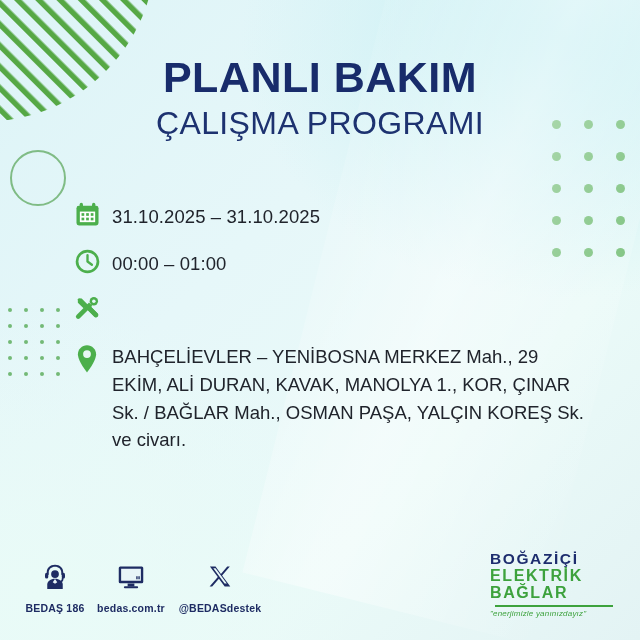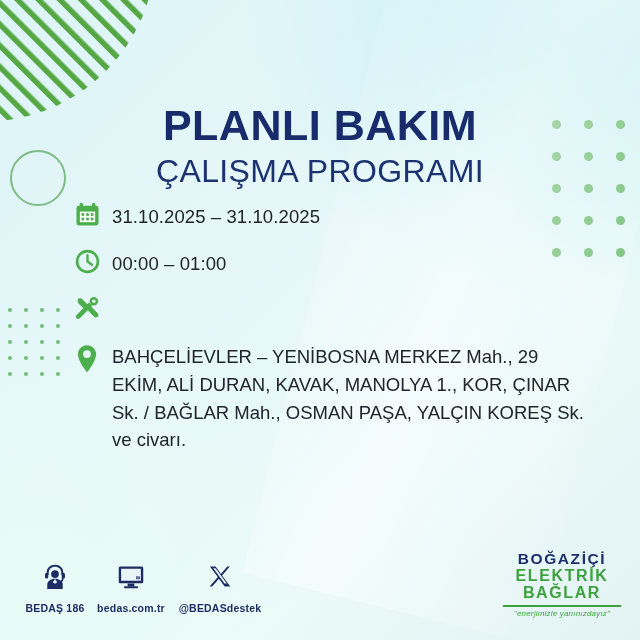--- a/index.html
+++ b/index.html
@@ -38,21 +38,21 @@
     grid-template-columns:repeat(3,32px);
     grid-template-rows:repeat(5,32px);
   }
   #dots-right i{width:9px;height:9px;border-radius:50%;background:#62b562;opacity:.9;}
   .sheen{
     position:absolute;left:330px;top:-140px;width:300px;height:760px;
     background:linear-gradient(100deg, rgba(255,255,255,0) 0%, rgba(255,255,255,.45) 48%, rgba(255,255,255,0) 100%);
     transform:rotate(14deg);pointer-events:none;
   }
   
-  #title-block{position:absolute;left:0;top:56px;width:640px;text-align:center;margin-top:48px;}
+  #title-block{position:absolute;left:0;top:56px;width:640px;text-align:center;}
   #title-main{
     font-size:43px;font-weight:bold;color:#182c6b;
     letter-spacing:.5px;line-height:1.02;margin:0;
   }
   #title-sub{
     font-size:32px;font-weight:normal;color:#1d3270;
     letter-spacing:.4px;line-height:1.1;margin:6px 0 0 0;
   }
   
   #info{position:absolute;left:74px;top:200px;width:520px;}
@@ -70,21 +70,21 @@
   #footer{position:absolute;left:0;bottom:16px;width:640px;height:70px;}
   .fitem{position:absolute;text-align:center;width:110px;}
   .fitem .fic{height:34px;display:flex;align-items:center;justify-content:center;}
   .fitem .flab{
     font-size:10.5px;color:#1e2c63;font-weight:bold;margin-top:8px;letter-spacing:.2px;
   }
   #f-phone{left:0px;top:6px;}
   #f-web{left:76px;top:6px;}
   #f-x{left:165px;top:6px;}
   
-  #logo{position:absolute;right:14px;bottom:22px;text-align:center;width:128px;}
+  #logo{position:absolute;right:22px;bottom:22px;width:128px;}
   .lg1{font-size:15.5px;font-weight:bold;color:#1d2d6e;letter-spacing:1.6px;line-height:1.1;}
   .lg2,.lg3{font-size:16px;font-weight:bold;color:#3da23d;letter-spacing:1.6px;line-height:1.1;}
   .lgbar{height:2px;background:#3da23d;margin:3px auto 2px auto;width:118px;}
   .lgtag{font-size:8px;color:#3da23d;font-style:italic;letter-spacing:.2px;}
 </style>
 </head>
 <body>
 
 <div id="poster">
 

